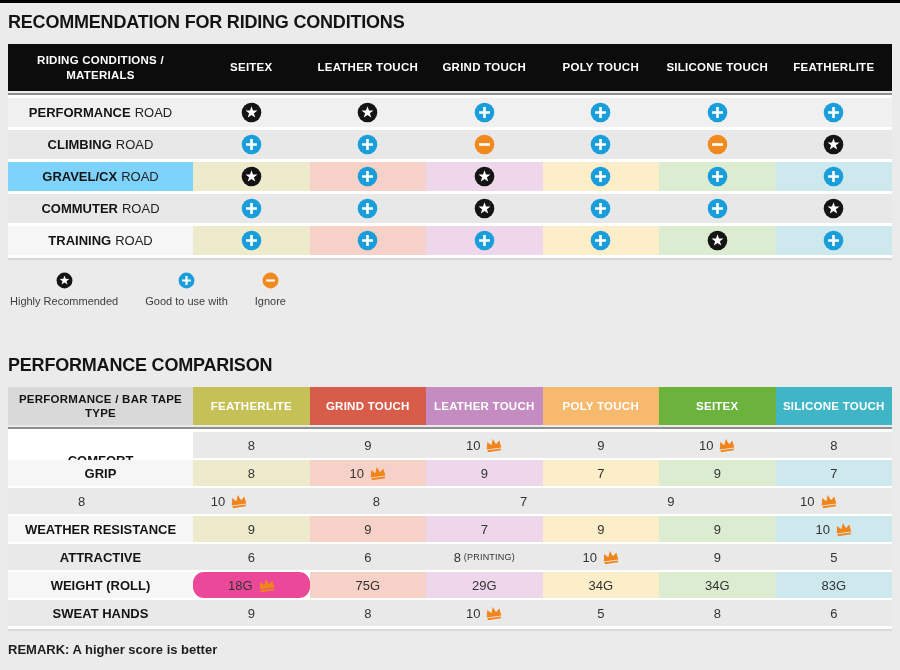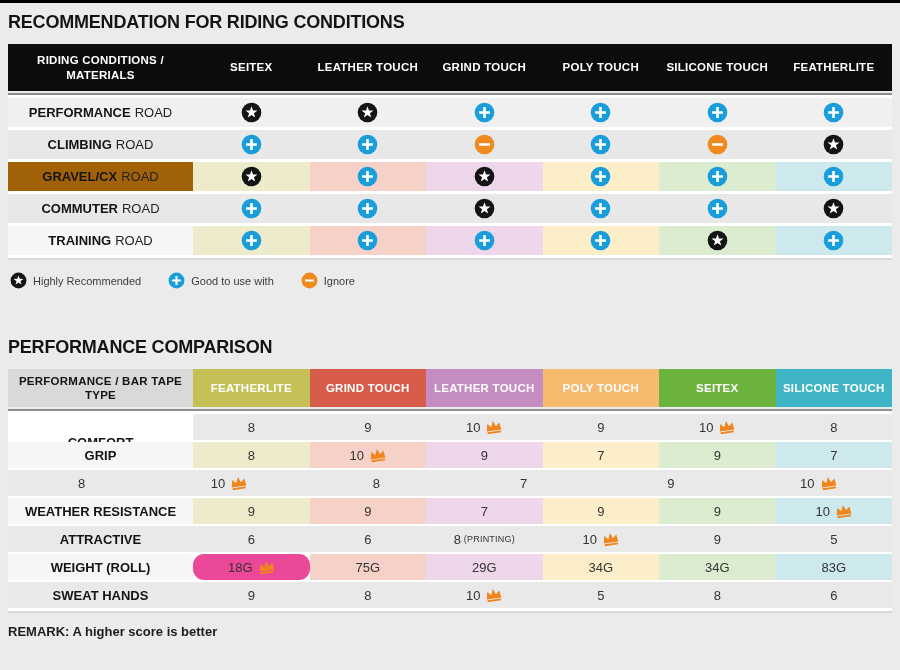--- a/index.html
+++ b/index.html
@@ -43,21 +43,21 @@
     font-size:13px;color:#2b2b2b;
   }
   .label-cell{width:185px;flex:none;}
   .label-cell .b{font-weight:bold;color:#141414;}
   .label-cell .n{font-weight:normal;color:#222;margin-left:4px;}
   .val{color:#333;}
   .suffix{font-size:9px;color:#333;margin-left:3px;letter-spacing:.2px;}
   .crown{margin-left:5px;transform:rotate(-8deg);}
   
   .legend{display:flex;gap:27px;padding:12px 2px 0;}
-  .legend-item{display:flex;align-items:center;gap:6px;font-size:11px;color:#3c3c3c;}
+  .legend-item{display:flex;align-items:center;gap:6px;font-size:11px;color:#3c3c3c;flex-direction:column;}
   
   .remark{font-size:13px;font-weight:bold;color:#1d1d1d;padding:11px 0 0;}
 </style>
 </head>
 <body>
 
 <div class="wrap">
 
   <h1 class="title">RECOMMENDATION FOR RIDING CONDITIONS</h1>
 
@@ -151,21 +151,21 @@
             </svg>
           </div>
           <div class="cell" style="background: rgb(232, 232, 232);">
             <svg width="21" height="21" viewBox="0 0 24 24">
               <circle cx="12" cy="12" r="11.2" fill="#141414"></circle>
               <path fill="#fff" d="M12 4.8 L13.71 9.65 L18.85 9.78 L14.76 12.9 L16.23 17.82 L12 14.9 L7.77 17.82 L9.24 12.9 L5.15 9.78 L10.29 9.65 Z"></path>
             </svg>
           </div>
         </div>
         <div class="trow">
-          <div class="cell label-cell" style="background: #a16207; text-align: center;">
+          <div class="cell label-cell" style="background: #7dd3fc; text-align: center;">
             <span class="b">GRAVEL/CX</span>
             <span class="n">ROAD</span>
           </div>
           <div class="cell" style="background: rgb(237, 235, 204);">
             <svg width="21" height="21" viewBox="0 0 24 24">
               <circle cx="12" cy="12" r="11.2" fill="#141414"></circle>
               <path fill="#fff" d="M12 4.8 L13.71 9.65 L18.85 9.78 L14.76 12.9 L16.23 17.82 L12 14.9 L7.77 17.82 L9.24 12.9 L5.15 9.78 L10.29 9.65 Z"></path>
             </svg>
           </div>
           <div class="cell" style="background: rgb(246, 209, 199);">

